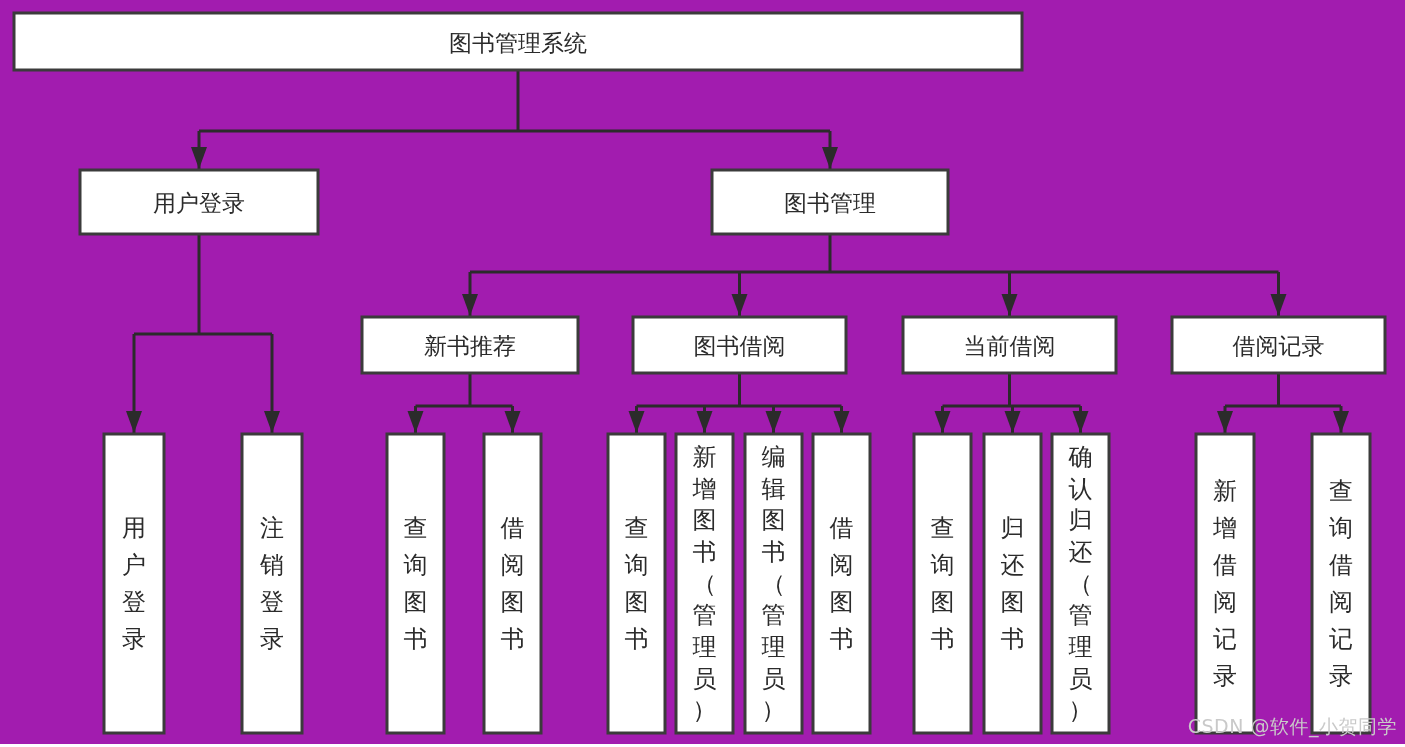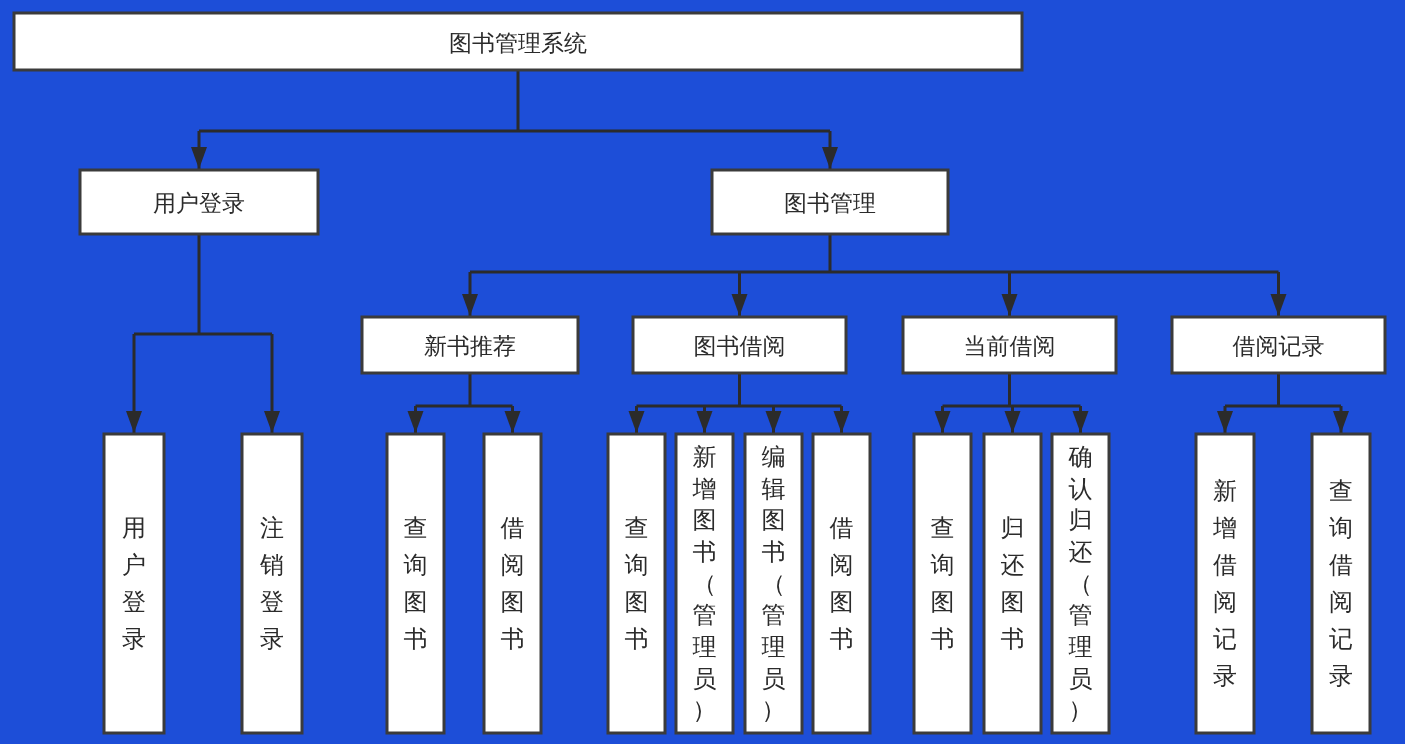--- a/index.html
+++ b/index.html
@@ -1,21 +1,21 @@
 <!DOCTYPE html>
 <html><head>
 <meta charset="utf-8">
 <style>
   html,body{margin:0;padding:0;background:#ffffff;}
   body{
     width:1405px;height:747px;
     font-family:"DejaVu Sans","Liberation Sans",sans-serif;
     overflow:hidden;
   }
-  #diagram-root{position:relative;width:1405px;height:744px;background:#1d4ed8;}
+  #diagram-root{position:relative;width:1405px;height:744px;background:#a21caf;}
   svg{display:block;}
   .node-box{fill:#ffffff;stroke:#3b3b3b;stroke-width:3;}
   .edge{stroke:#2b2b2b;stroke-width:3;fill:none;}
   .arrow-head{fill:#2b2b2b;stroke:none;}
   .node-label{
     font-family:"DejaVu Sans","Liberation Sans",sans-serif;
     fill:#2b2b2b;
     text-anchor:middle;
     dominant-baseline:central;
   }
@@ -169,13 +169,14 @@
           <rect x="1196" y="434" width="58" height="299" class="node-box"></rect>
           <text x="1225" y="0" class="node-label label-v"><tspan x="1225" y="491">新</tspan><tspan x="1225" y="528">增</tspan><tspan x="1225" y="565">借</tspan><tspan x="1225" y="602">阅</tspan><tspan x="1225" y="639">记</tspan><tspan x="1225" y="676">录</tspan></text>
         </g>
         <g>
           <rect x="1312" y="434" width="58" height="299" class="node-box"></rect>
           <text x="1341" y="0" class="node-label label-v"><tspan x="1341" y="491">查</tspan><tspan x="1341" y="528">询</tspan><tspan x="1341" y="565">借</tspan><tspan x="1341" y="602">阅</tspan><tspan x="1341" y="639">记</tspan><tspan x="1341" y="676">录</tspan></text>
         </g>
       </g>
   </svg>
 
+  <div class="watermark">CSDN @软件_小贺同学</div>
 </div>
 
 </body></html>

